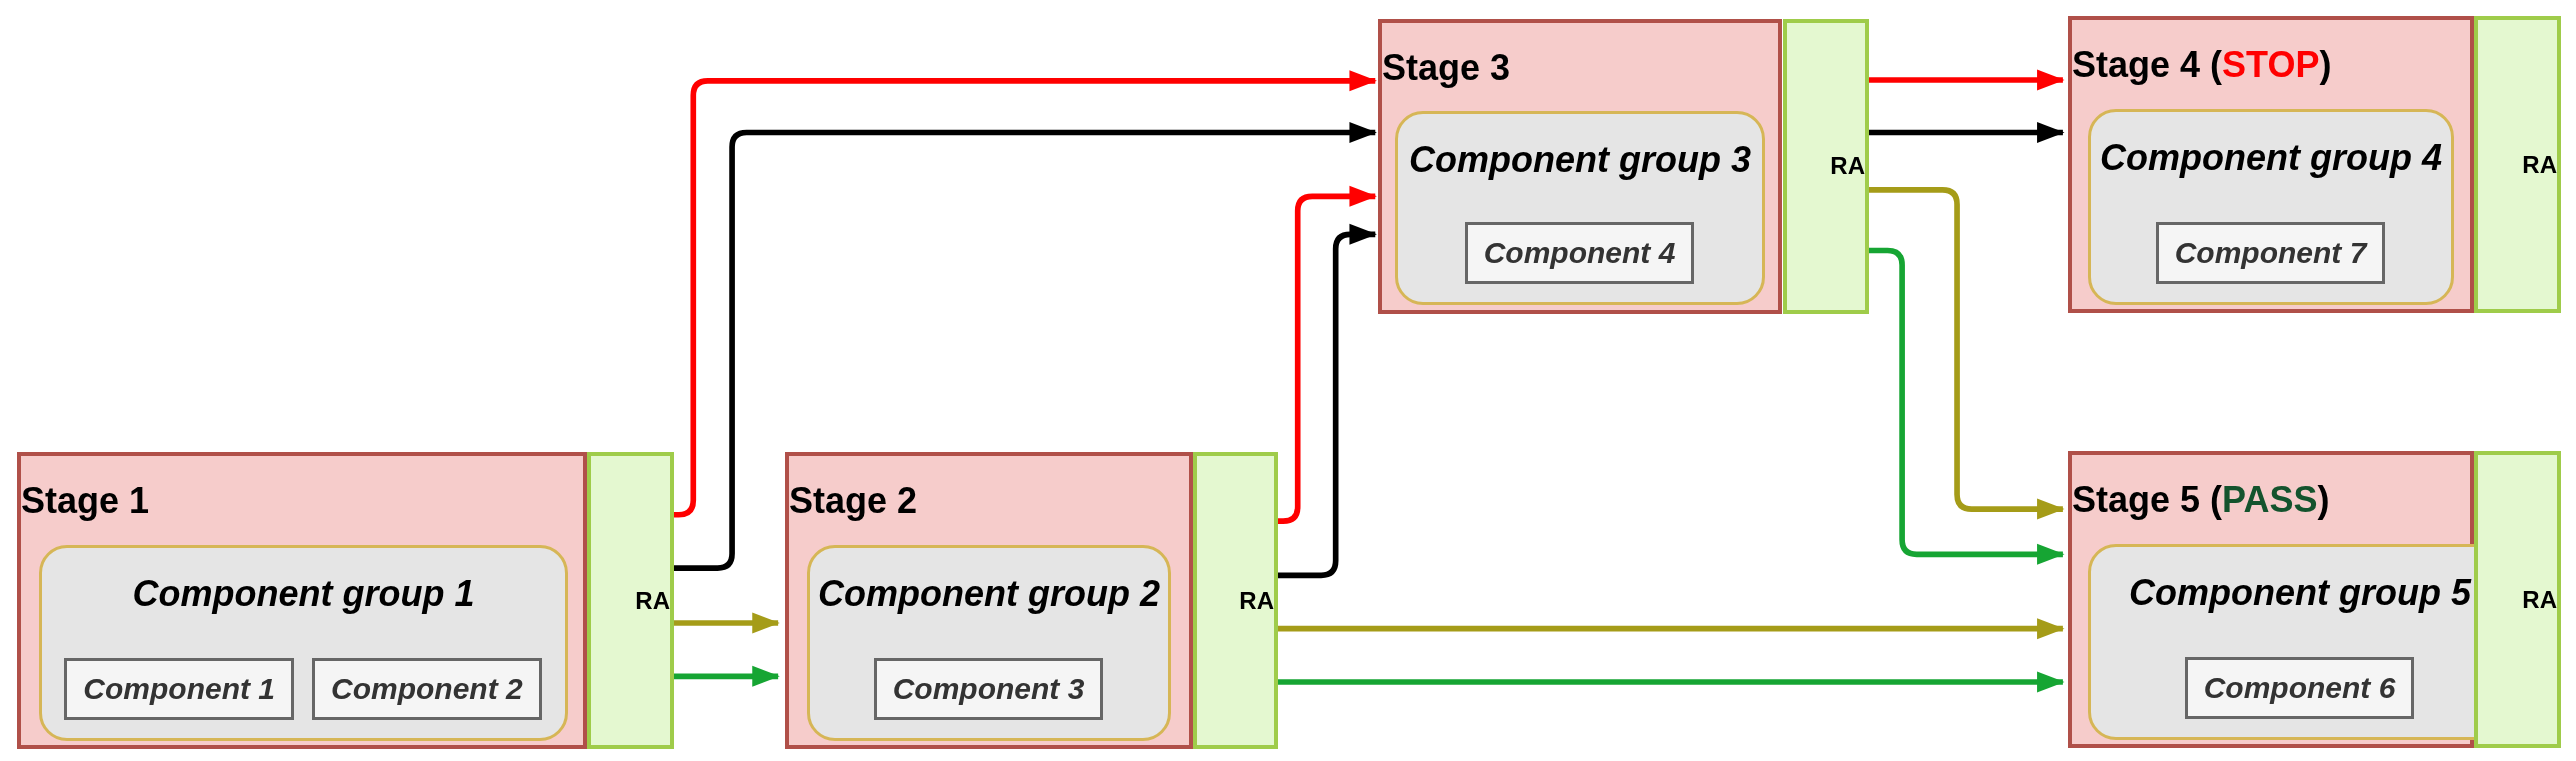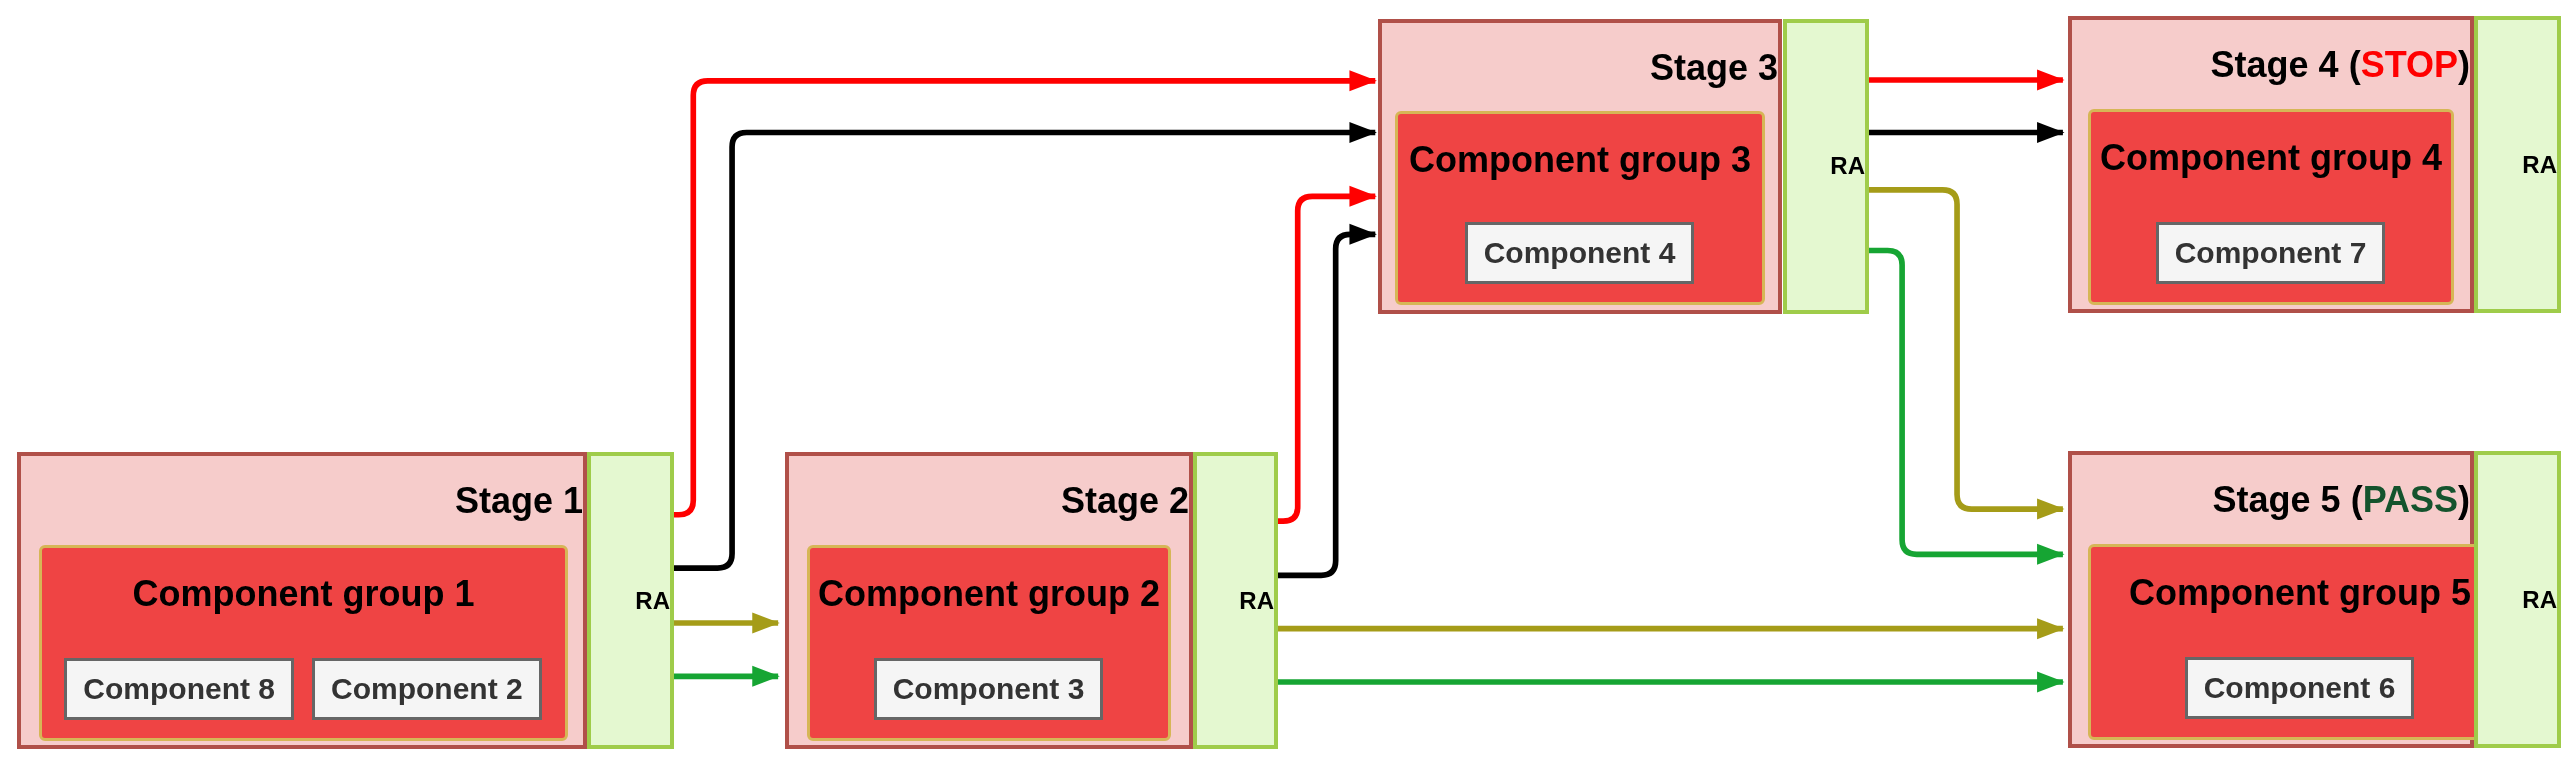--- a/index.html
+++ b/index.html
@@ -12,32 +12,33 @@
   }
   .canvas{position:absolute;left:0;top:0;width:2576px;height:762px;}
   .stage{
     position:absolute;
     background:#f6cccb;
     border:4px solid #b05049;
     box-sizing:border-box;
   }
   .stage-title{
     position:absolute;left:0;right:0;top:24px;
-    text-align:right;
+    text-align:left;
     font-size:36px;line-height:42px;color:#000;
     white-space:nowrap;
   }
   .status-stop{color:#ff0000;margin-top:12px;}
   .status-pass{color:#14532d;}
   .group{
     position:absolute;
-    background:#ef4444;
+    background:#e5e5e5;
     border:3.2px solid #d6b656;
-    border-radius:6px;
+    border-radius:28px;
     box-sizing:border-box;
+    font-style:italic;
   }
   .group-label{
     position:absolute;left:0;right:0;top:26px;
     text-align:center;
     font-size:36px;line-height:40px;color:#000;
     white-space:nowrap;
   }
   .components{
     position:absolute;left:0;right:1px;bottom:18px;
     display:flex;justify-content:center;align-items:flex-end;gap:18px;
@@ -112,21 +113,21 @@
     <path d="M 2308 164 L 2553 164" fill="none" stroke="#000000" stroke-width="7" marker-end="url(#ah-black)"></path>
     <path d="M 2308 235 L 2404 235 Q 2422 235 2422 253 L 2422 612 Q 2422 630 2440 630 L 2553 630" fill="none" stroke="#a59c18" stroke-width="7" marker-end="url(#ah-olive)"></path>
     <path d="M 2308 310 L 2336 310 Q 2354 310 2354 328 L 2354 668 Q 2354 686 2372 686 L 2553 686" fill="none" stroke="#16a533" stroke-width="7" marker-end="url(#ah-green)"></path>
   </svg>
 
   <div class="stage" id="s1">
     <div class="stage-title"><span>Stage 1</span><span class="status-stop"></span><span></span></div>
     <div class="group">
       <div class="group-label">Component group 1</div>
       <div class="components">
-        <div class="component">Component 8</div>
+        <div class="component">Component 1</div>
         <div class="component">Component 2</div>
       </div>
     </div>
   </div>
   <div class="ra" id="ra1">
       <span>RA</span>
     </div>
 
   <div class="stage" id="s2">
     <div class="stage-title"><span>Stage 2</span><span class="status-stop"></span><span></span></div>

